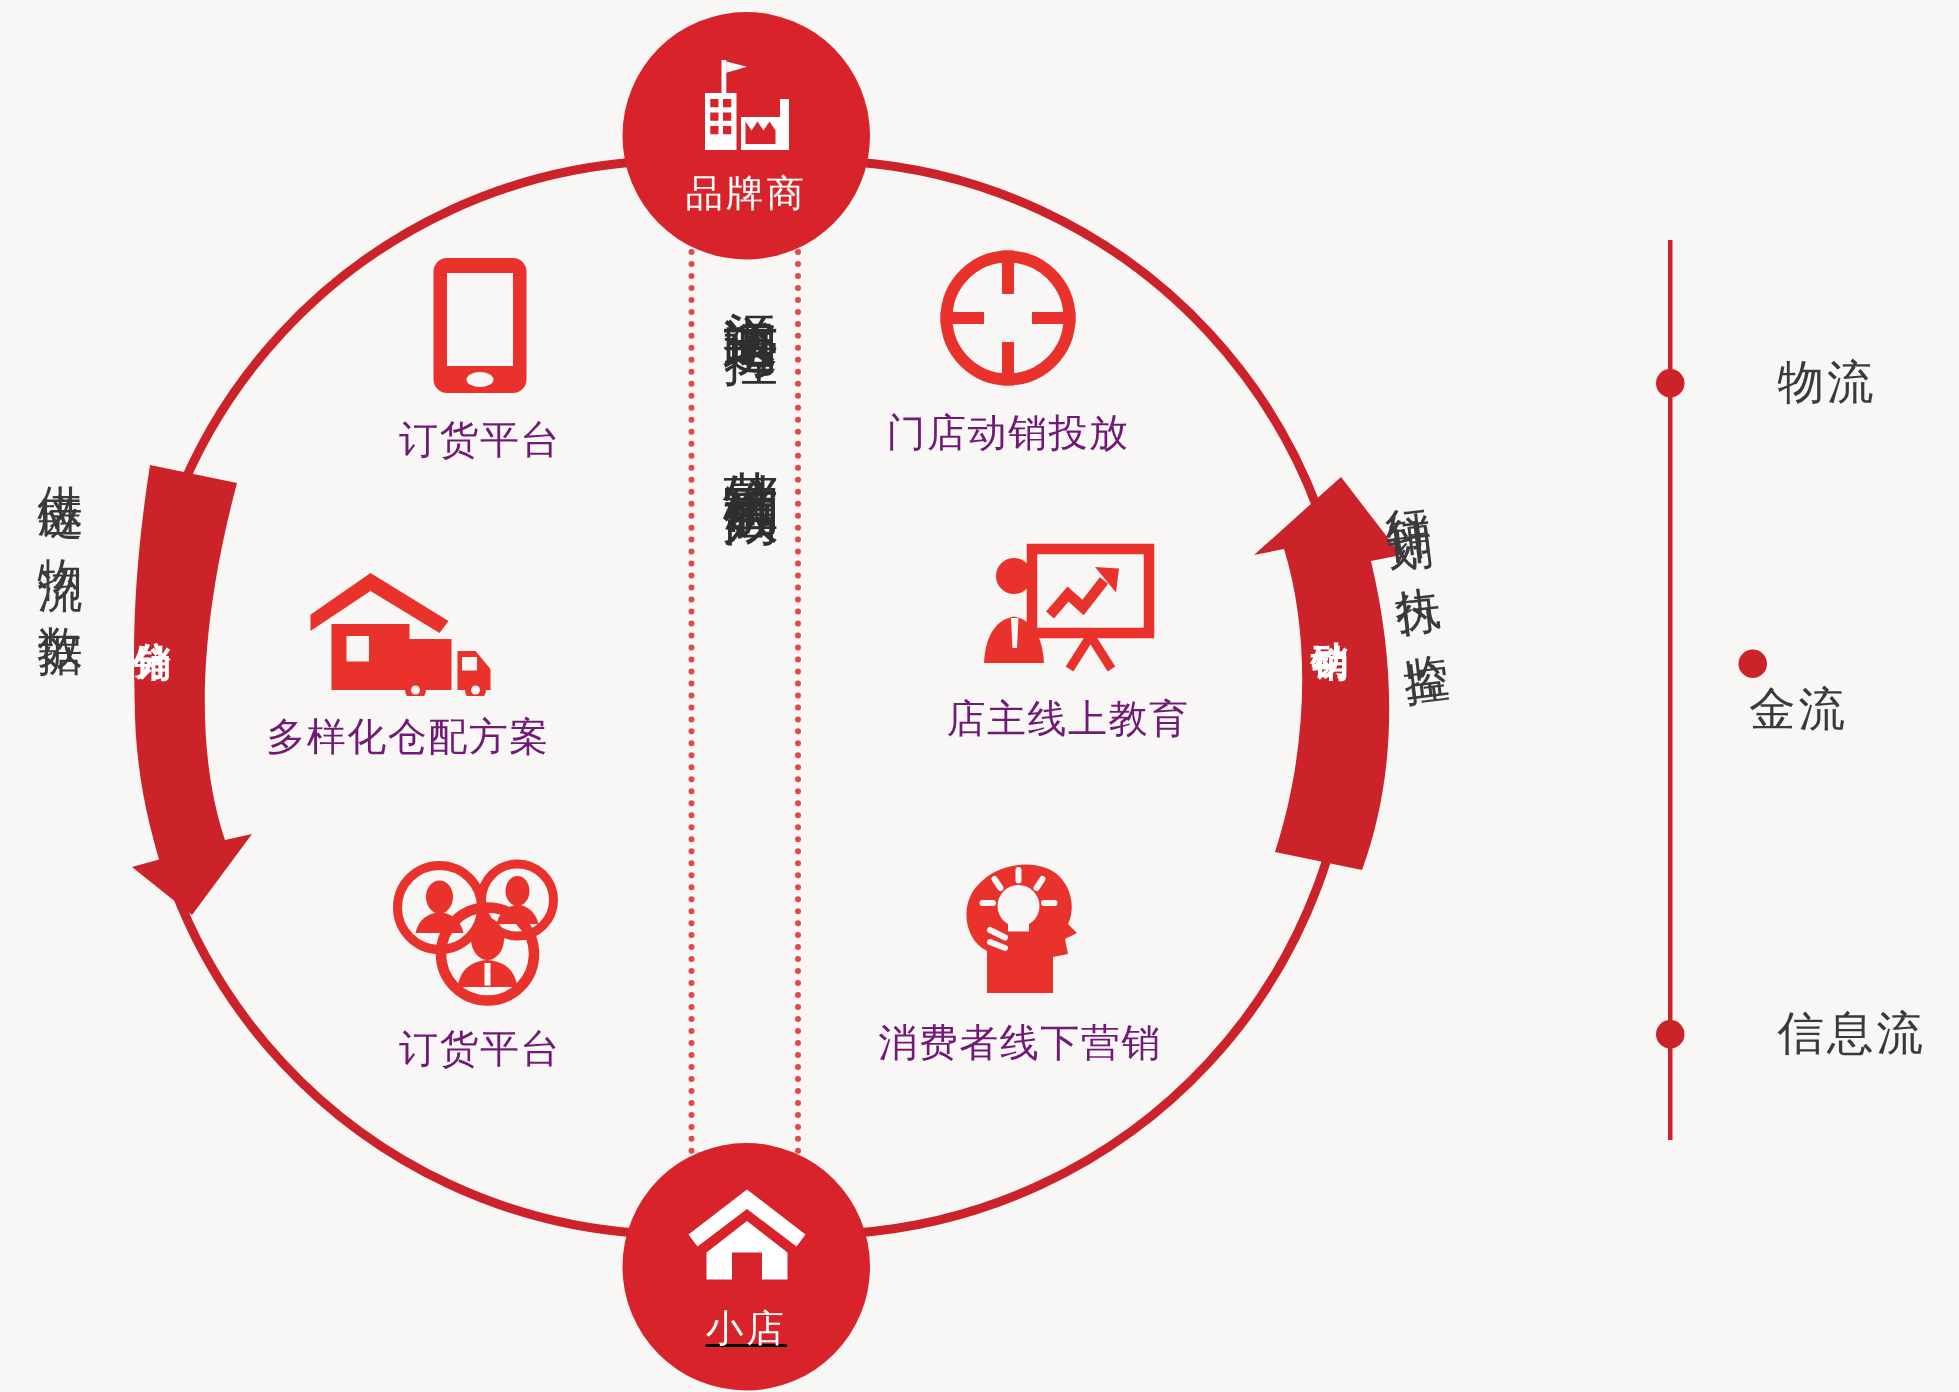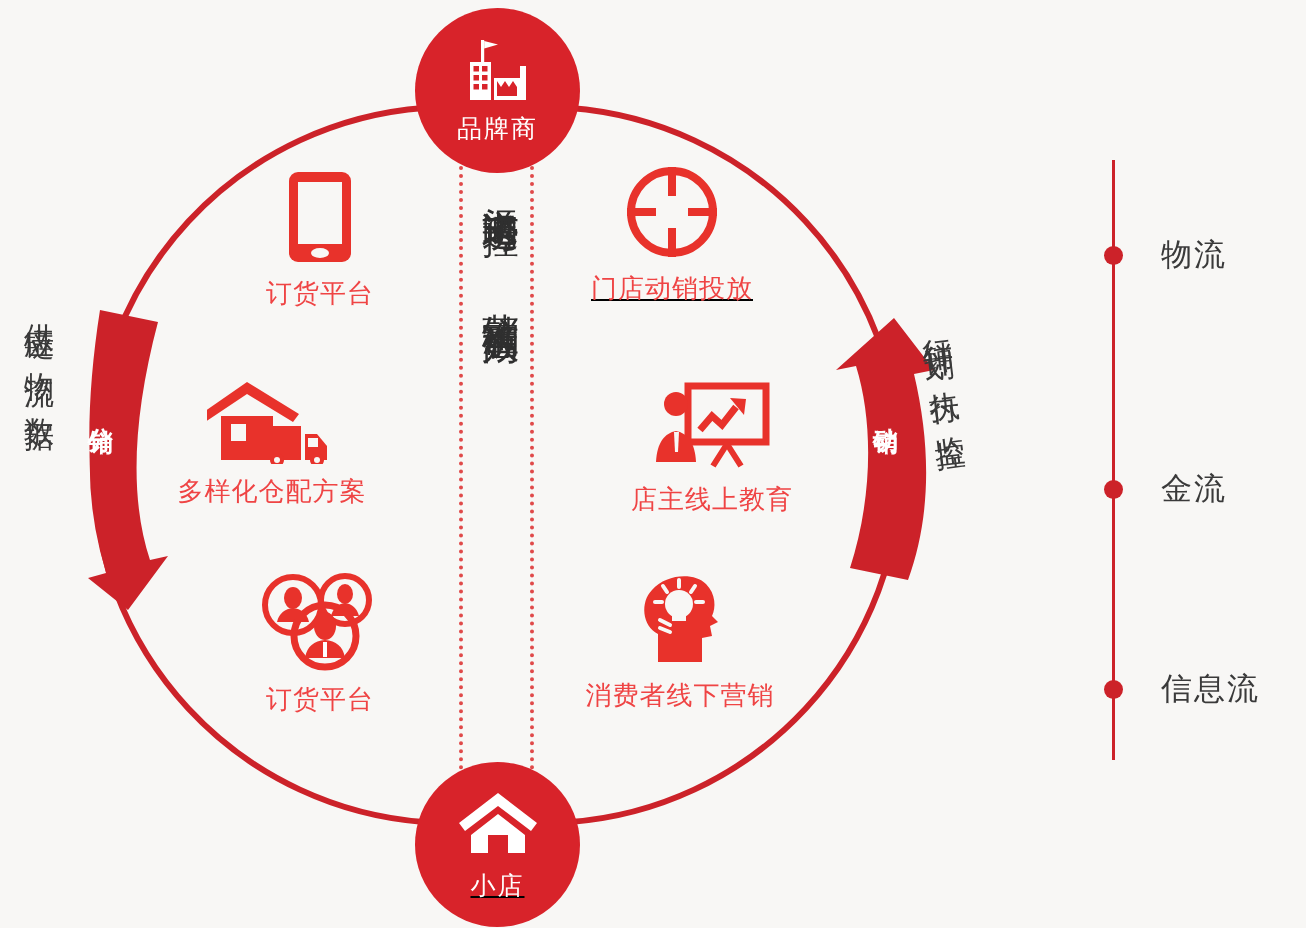--- a/index.html
+++ b/index.html
@@ -59,30 +59,30 @@
     position: absolute;
     display: flex;
     flex-direction: column;
     align-items: center;
     width: 240px;
   }
   .node-icon { display: block; }
   .node-label {
     margin-top: 10px;
     font-size: 26px;
-    color: #ef4444;
+    color: #701a75;
     letter-spacing: 1px;
     white-space: nowrap;
   }
 
   .n1 { left: 200px; top: 168px; }
   .n2 { left: 152px; top: 378px; }
   .n3 { left: 200px; top: 572px; }
-  .n4 { left: 552px; top: 163px; text-decoration: underline; }
-  .n5 { left: 592px; top: 382px; }
+  .n4 { left: 552px; top: 163px; }
+  .n5 { left: 592px; top: 362px; }
   .n6 { left: 560px; top: 572px; justify-content: flex-end; }
 
   
   .dotline {
     position: absolute;
     top: 150px;
     height: 620px;
     width: 0;
     border-left: 4px dotted #e04a4a;
   }
@@ -148,21 +148,21 @@
     display: flex;
     align-items: center;
   }
   .legend-dot {
     width: 19px; height: 19px;
     border-radius: 50%;
     background: #cc2229;
     flex: none;
   }
   .legend-text {
-    margin-left: 38px;
+    margin-left: 62px;
     font-size: 31px;
     color: #3a3a3a;
     letter-spacing: 2px;
     white-space: nowrap;
   }
 </style>
 </head>
 <body>
 
 <div id="stage">
@@ -330,21 +330,21 @@
 
   <div class="side-caption left">供应链 物流 数据</div>
   <div class="side-caption right">行销计划 执行 监控</div>
 
   <div class="legend">
     <div class="legend-line"></div>
     <div class="legend-item" style="top: 74px;">
       <span class="legend-dot"></span>
       <span class="legend-text">物流</span>
     </div>
-    <div class="legend-item" style="top: 308px;">
+    <div class="legend-item" style="top: 273px; flex-direction: column;">
       <span class="legend-dot"></span>
       <span class="legend-text">金流</span>
     </div>
     <div class="legend-item" style="top: 508px;">
       <span class="legend-dot"></span>
       <span class="legend-text">信息流</span>
     </div>
   </div>
 
 </div>

